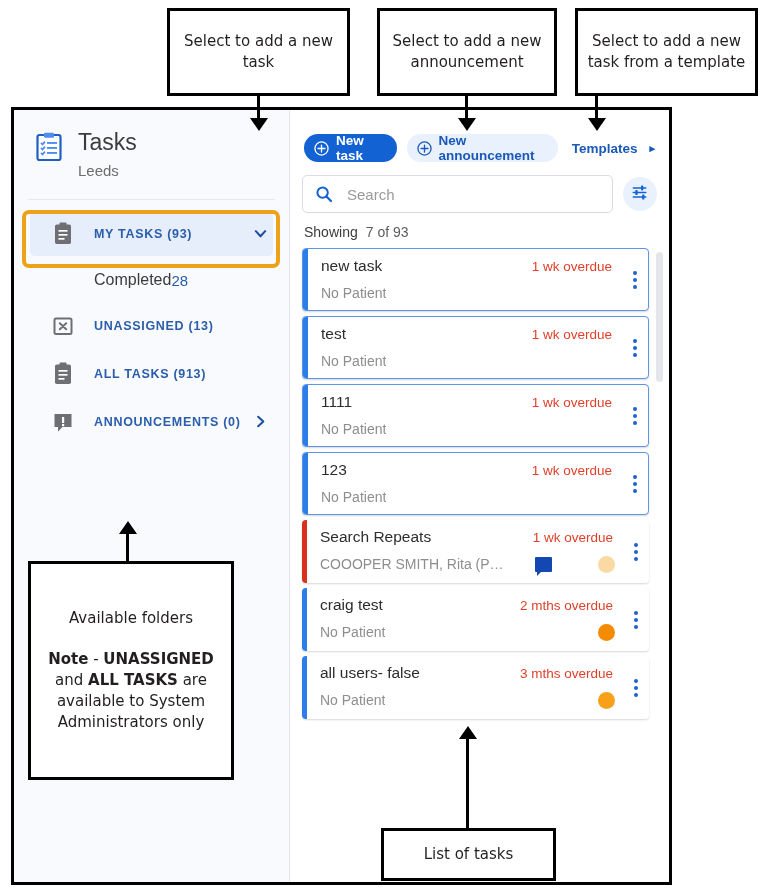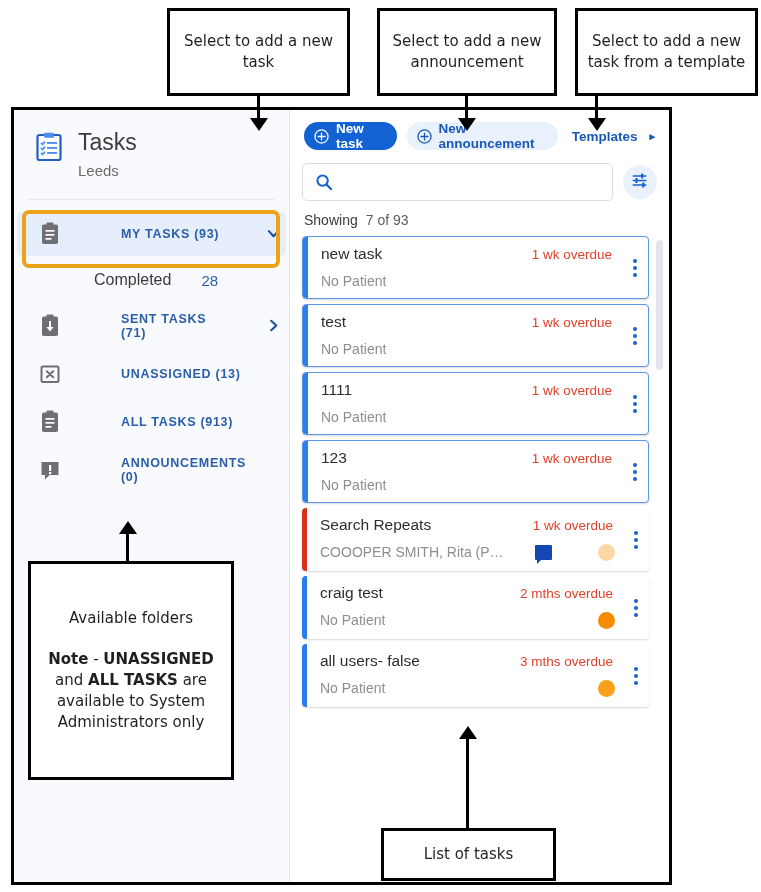--- a/index.html
+++ b/index.html
@@ -37,43 +37,42 @@
   .side-sub{font-size:15px;color:#6d6d6d;margin-top:6px;}
   .side-div{height:1px;background:#e7e9ef;margin:14px 14px 0 14px;}
 
   .nav{padding-top:8px;}
   .nav-row{
     display:flex;align-items:center;
     height:44px;
     padding:0 5px 0 20px;
     box-sizing:border-box;
     position:relative;
-    margin:4px 3px;
+    margin:4px 16px;
     border-radius:5px;
-    gap:40px;
   }
   .nav-row.active{background:#e6eefb;}
   .nav-ico{width:26px;height:26px;flex:0 0 26px;margin-right:18px;position:relative;}
   .nav-lbl{font-size:12.5px;letter-spacing:.7px;color:#2b5eaa;font-weight:600;}
   .nav-chev{margin-left:auto;color:#1d4fa0;font-size:15px;font-weight:700;line-height:1;}
   .nav-sub{
     display:flex;align-items:center;height:40px;padding-left:72px;margin:0 8px;text-align:right;
   }
   .nav-sub-lbl{font-size:16px;color:#3b3b3b;}
-  .nav-sub-cnt{font-size:15px;color:#2b5eaa;margin-left:30px;}
+  .nav-sub-cnt{font-size:15px;color:#2b5eaa;}
 
   
   .ring{
     position:absolute;left:8px;top:100px;width:258px;height:58px;
     border:4px solid #eda319;border-radius:7px;box-sizing:border-box;
     pointer-events:none;
   }
 
   
-  .main{flex:1 1 auto;position:relative;background:#fff;padding:0 12px 0 12px;box-sizing:border-box;}
+  .main{flex:1 1 auto;position:relative;background:#fff;padding:12px 12px 0 12px;box-sizing:border-box;}
   .toolbar{display:flex;align-items:center;padding:12px 2px 0 2px;}
   .btn-newtask{
     display:flex;align-items:center;gap:7px;
     background:#1262d4;color:#fff;border-radius:16px;
     height:28px;padding:0 14px 0 10px;font-size:13.5px;font-weight:700;
     box-sizing:border-box;cursor:pointer;
   }
   .btn-newann{
     display:flex;align-items:center;gap:7px;
     background:#e9f1fd;color:#1a59b8;border-radius:16px;
@@ -230,38 +229,20 @@
                   <path d="M3 5.5 L8 11 L13 5.5" fill="none" stroke="#1d4fa0" stroke-width="2.2" stroke-linecap="round" stroke-linejoin="round"></path>
                 </svg>
             </span>
           </div>
 
           <div class="nav-sub">
             <span class="nav-sub-lbl">Completed</span>
             <span class="nav-sub-cnt">28</span>
           </div>
 
-          <div class="nav-row">
-            <span class="nav-ico">
-              <svg viewBox="0 0 26 26" width="26" height="26">
-                <rect x="5" y="3.5" width="16" height="19.5" rx="1.8" fill="#6d6f74"></rect>
-                <rect x="9.5" y="1.6" width="7" height="3.6" rx="1" fill="#6d6f74"></rect>
-                <g fill="#fff">
-                  <rect x="12" y="8" width="2" height="8"></rect>
-                  <path d="M9.4 14 L13 18.6 L16.6 14 Z"></path>
-                </g>
-              </svg>
-            </span>
-            <span class="nav-lbl">SENT TASKS (71)</span>
-            <span class="nav-chev">
-              <svg viewBox="0 0 16 16" width="15" height="15">
-                  <path d="M5.5 3 L11 8 L5.5 13" fill="none" stroke="#1d4fa0" stroke-width="2.2" stroke-linecap="round" stroke-linejoin="round"></path>
-                </svg>
-            </span>
-          </div>
 
           <div class="nav-row">
             <span class="nav-ico">
               <svg viewBox="0 0 26 26" width="26" height="26">
                 <rect x="4.5" y="5.5" width="17" height="15.5" rx="1.5" fill="none" stroke="#6d6f74" stroke-width="2"></rect>
                 <path d="M9.8 10.3 L16.2 16.3 M16.2 10.3 L9.8 16.3" stroke="#6d6f74" stroke-width="2" stroke-linecap="round"></path>
               </svg>
             </span>
             <span class="nav-lbl">UNASSIGNED (13)</span>
           </div>
@@ -332,20 +313,21 @@
         </div>
 
         <div class="searchrow">
           <div class="searchbox">
             <span class="mag">
               <svg viewBox="0 0 18 18" width="18" height="18">
                 <circle cx="7.6" cy="7.6" r="5.2" fill="none" stroke="#1262d4" stroke-width="2"></circle>
                 <path d="M11.5 11.5 L16 16" stroke="#1262d4" stroke-width="2.2" stroke-linecap="round"></path>
               </svg>
             </span>
+            <input type="text" value="" placeholder="Search" style="">
           </div>
           <div class="filterbtn">
             <span>
               <svg viewBox="0 0 20 20" width="19" height="19">
                 <g stroke="#1262d4" stroke-width="1.7" stroke-linecap="round">
                   <path d="M2.5 5.2 h13"></path>
                     <path d="M2.5 10 h13"></path>
                     <path d="M2.5 14.8 h13"></path>
                 </g>
                 <g fill="#1262d4">

